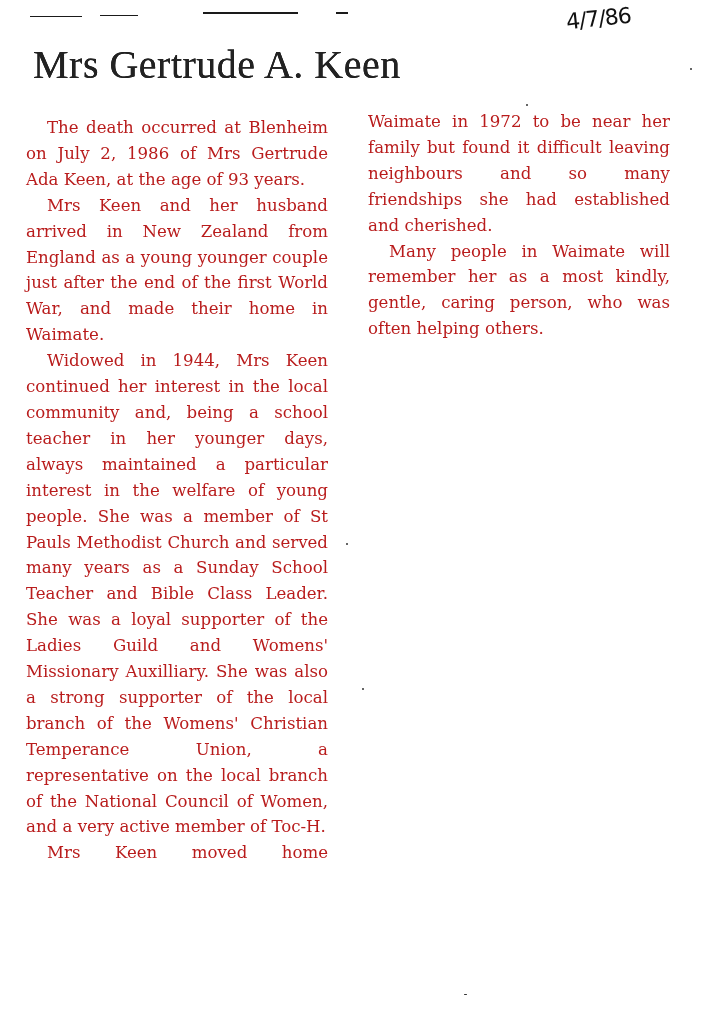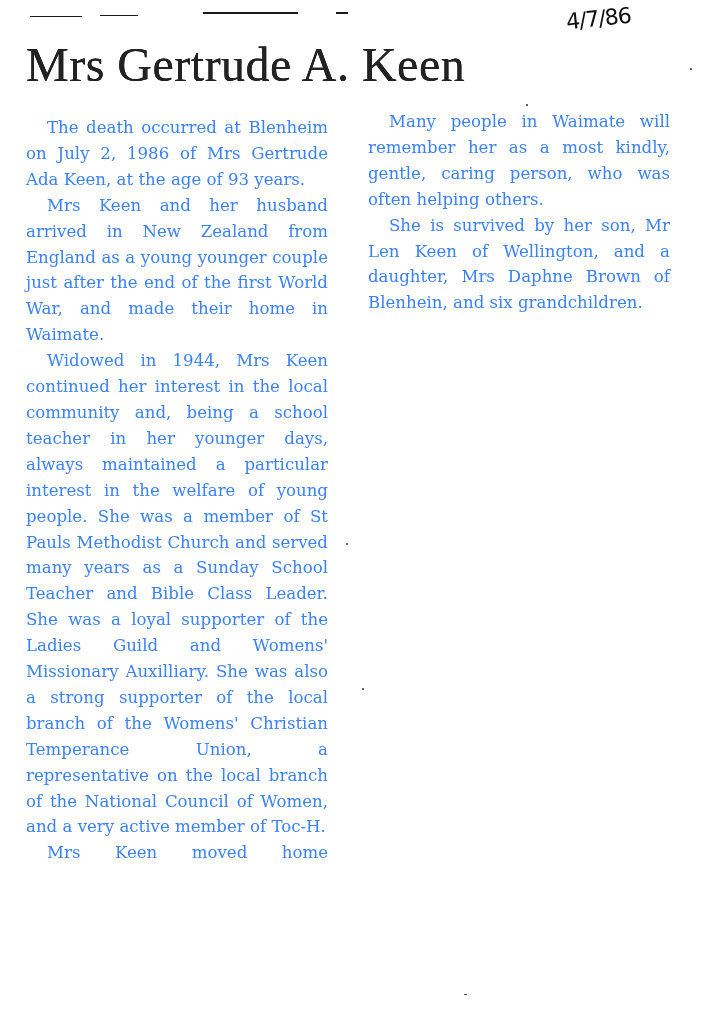--- a/index.html
+++ b/index.html
@@ -25,39 +25,39 @@
       left: 566px;
       top: 6px;
       font-family: "DejaVu Sans", sans-serif;
       font-size: 22px;
       letter-spacing: -1px;
       transform: rotate(-6deg);
       color: #111;
     }
     .headline {
       position: absolute;
-      left: 26px;
+      left: 33px;
       top: 30px;
       width: 660px;
       font-family: "Liberation Serif", serif;
-      font-size: 48px;
+      font-size: 40px;
       line-height: 70px;
       letter-spacing: 0.5px;
       color: #222;
       white-space: nowrap;
       text-shadow: 0 0 0.6px #000;
     }
     .column {
       position: absolute;
       width: 302px;
       font-family: "DejaVu Serif", serif;
       font-size: 16.6px;
       line-height: 25.9px;
       text-align: justify;
-      color: #3b82f6;
+      color: #b91c1c;
     }
     .col-left { left: 26px; top: 115px; }
     .col-right { left: 368px; top: 109px; }
     .column p {
       margin: 0;
       text-indent: 21px;
     }
     .column p.cont { text-indent: 0; }
     .speck {
       position: absolute;
@@ -82,22 +82,22 @@
   <h1 class="headline" style="margin:0; font-weight:normal;">Mrs Gertrude A. Keen</h1>
 
   <div class="column col-left">
     <p>The death occurred at Blenheim on July 2, 1986 of Mrs Gertrude Ada Keen, at the age of 93 years.</p>
     <p>Mrs Keen and her husband arrived in New Zealand from England as a young younger couple just after the end of the first World War, and made their home in Waimate.</p>
     <p>Widowed in 1944, Mrs Keen continued her interest in the local community and, being a school teacher in her younger days, always maintained a particular interest in the welfare of young people. She was a member of St Pauls Methodist Church and served many years as a Sunday School Teacher and Bible Class Leader. She was a loyal supporter of the Ladies Guild and Womens' Missionary Auxilliary. She was also a strong supporter of the local branch of the Womens' Christian Temperance Union, a representative on the local branch of the National Council of Women, and a very active member of Toc-H.</p>
     <p style="text-align-last: justify;">Mrs Keen moved home</p>
   </div>
 
   <div class="column col-right">
+    <p class="cont">Waimate in 1972 to be near her family but found it difficult leaving neighbours and so many friendships she had established and cherished.</p>
     <p>Many people in Waimate will remember her as a most kindly, gentle, caring person, who was often helping others.</p>
-    <p>She is survived by her son, Mr Len Keen of Wellington, and a daughter, Mrs Daphne Brown of Blenhein, and six grandchildren.</p>
   </div>
 
   <div class="speck" style="left:526px; top:104px;"></div>
   <div class="speck" style="left:690px; top:68px;"></div>
   <div class="speck" style="left:346px; top:543px;"></div>
   <div class="speck" style="left:464px; top:994px; width:3px; height:1px;"></div>
   <div class="speck" style="left:362px; top:688px;"></div>
 </div>
 
 </body></html>

